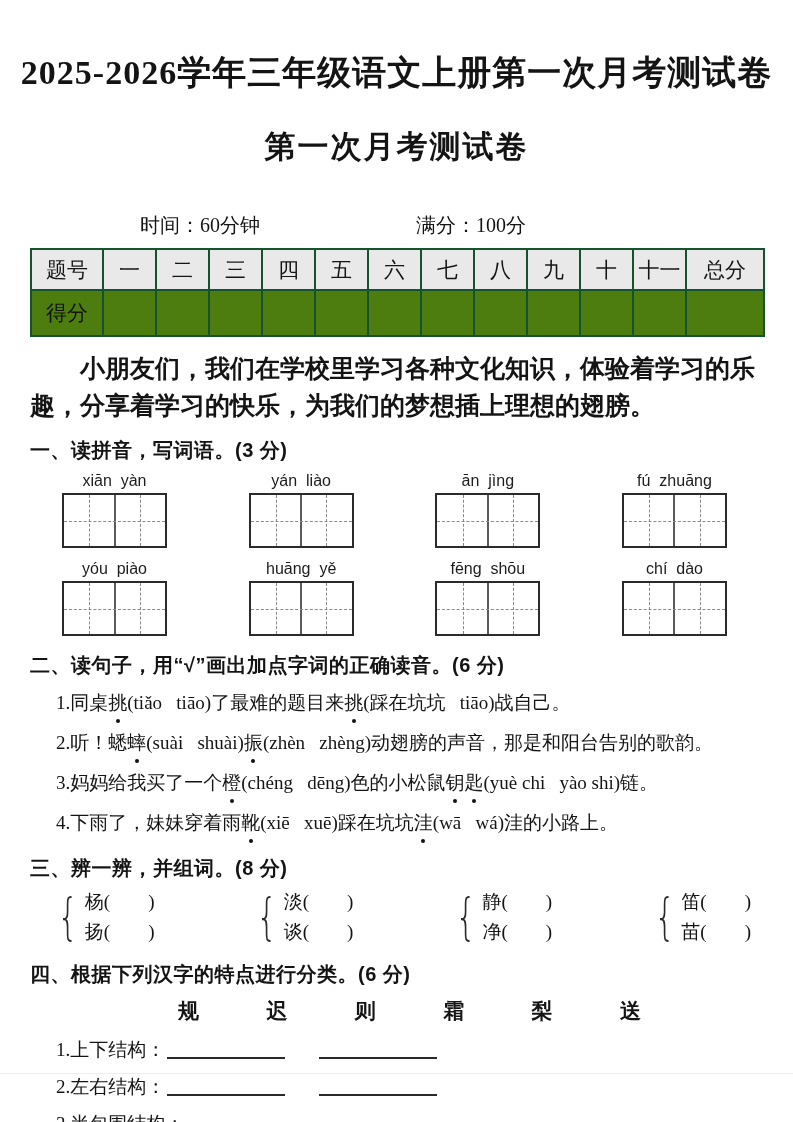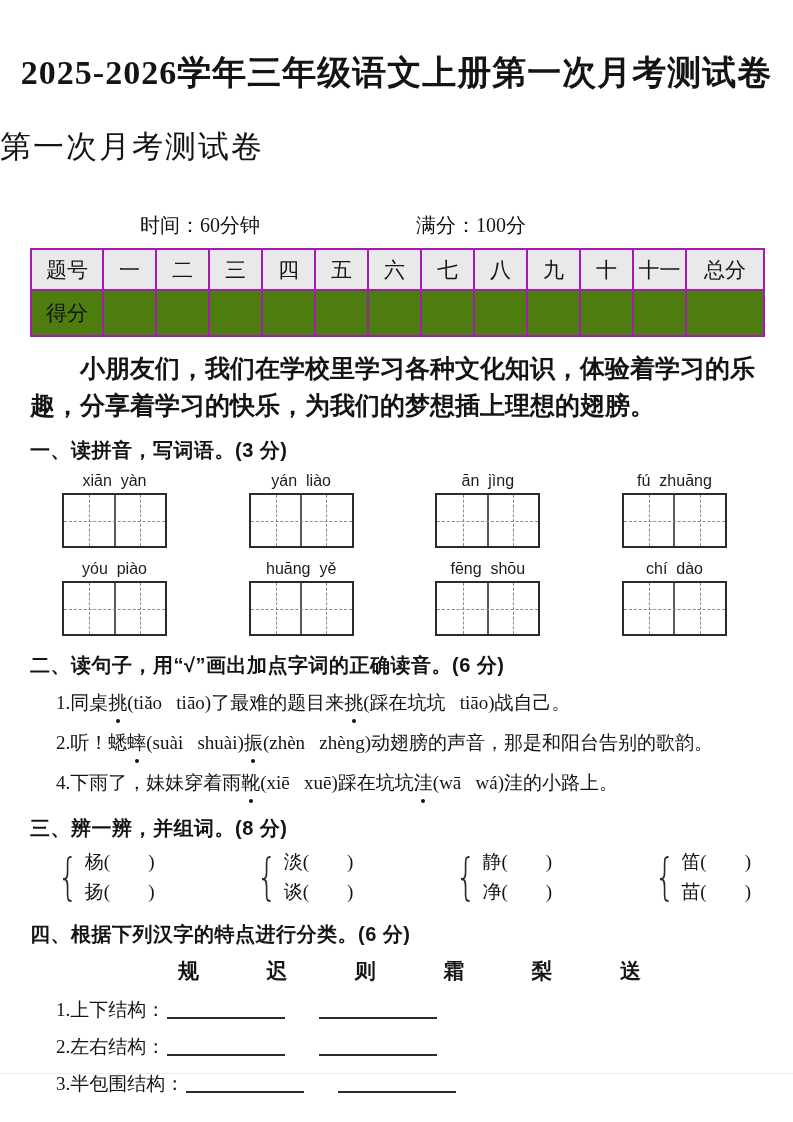--- a/index.html
+++ b/index.html
@@ -9,35 +9,35 @@
     font-family:"Liberation Serif","DejaVu Serif",serif;
     color:#141414;
   }
   .page { position:relative; width:793px; height:1122px; overflow:hidden; background:#fff; }
 
   .title {
     margin-top:50px; text-align:center;
     font-size:34px; font-weight:700; letter-spacing:1px;
   }
   .subtitle {
-    margin-top:30px; 
-    font-size:31px; font-weight:400; letter-spacing:2px;
+    margin-top:30px; text-align:center;
+    font-size:31px; font-weight:700; letter-spacing:2px;
   }
 
   .meta { margin-top:44px; font-size:20px; display:flex; }
   .meta .t1 { margin-left:140px; }
   .meta .t2 { margin-left:156px; }
 
   table.score-table {
     margin:9px auto 0 30px; width:735px;
     border-collapse:collapse; table-layout:fixed;
     font-size:21px;
   }
   table.score-table th, table.score-table td {
-    border:2px solid #a21caf; text-align:center; font-weight:400;
+    border:2px solid #14532d; text-align:center; font-weight:400;
   }
   table.score-table th { background:#e9e9e9; height:41px; }
   table.score-table td { background:#4d7c0f; height:46px; }
 
   .intro {
     margin:13px 28px 0 30px; text-indent:2em;
     font-size:25px; line-height:37px; font-weight:600;
   }
 
   .sec-heading {
@@ -231,20 +231,21 @@
           <i class="vd vd2"></i>
           <i class="vmid"></i>
           <i class="hd"></i>
         </div>
     </div>
   </div>
 
   <div class="sec-heading" style="margin-top:16px;">二、读句子，用“√”画出加点字词的正确读音。(6 分)</div>
   <div class="s2-item"><span>1.同桌</span><span class="dotted">挑</span><span>(tiǎo   tiāo)了最难的题目来</span><span class="dotted">挑</span><span>(踩在坑坑   tiāo)战自己。</span></div>
   <div class="s2-item"><span>2.听！蟋</span><span class="dotted">蟀</span><span>(suài   shuài)</span><span class="dotted">振</span><span>(zhèn   zhèng)动翅膀的声音，那是和阳台告别的歌韵。</span></div>
+  <div class="s2-item"><span>3.妈妈给我买了一个</span><span class="dotted">橙</span><span>(chéng   dēng)色的小松鼠</span><span class="dotted">钥</span><span class="dotted">匙</span><span>(yuè chi   yào shi)链。</span></div>
   <div class="s2-item"><span>4.下雨了，妹妹穿着雨</span><span class="dotted">靴</span><span>(xiē   xuē)踩在坑坑</span><span class="dotted">洼</span><span>(wā   wá)洼的小路上。</span></div>
 
   <div class="sec-heading" style="margin-top:16px;">三、辨一辨，并组词。(8 分)</div>
   <div class="s3-row">
     <div class="s3-group">
       <span class="brace">{</span>
       <span class="pair-lines">
         <span class="pair-line">杨(        )</span>
         <span class="pair-line">扬(        )</span>
       </span>

